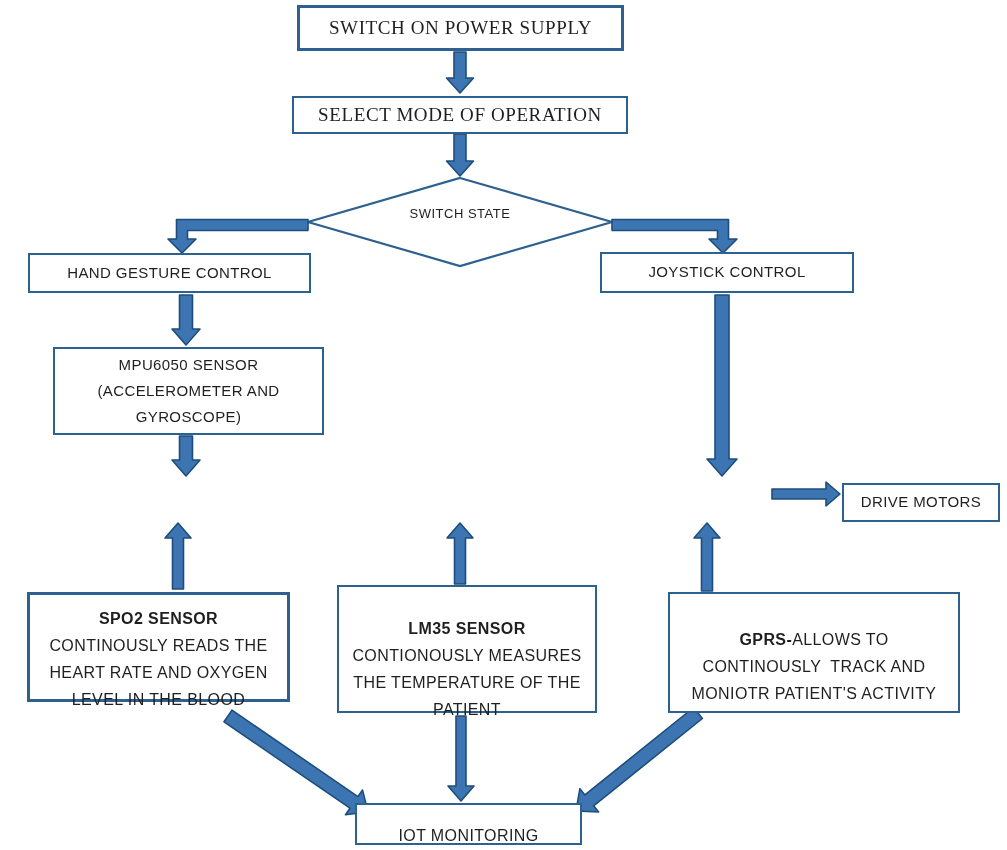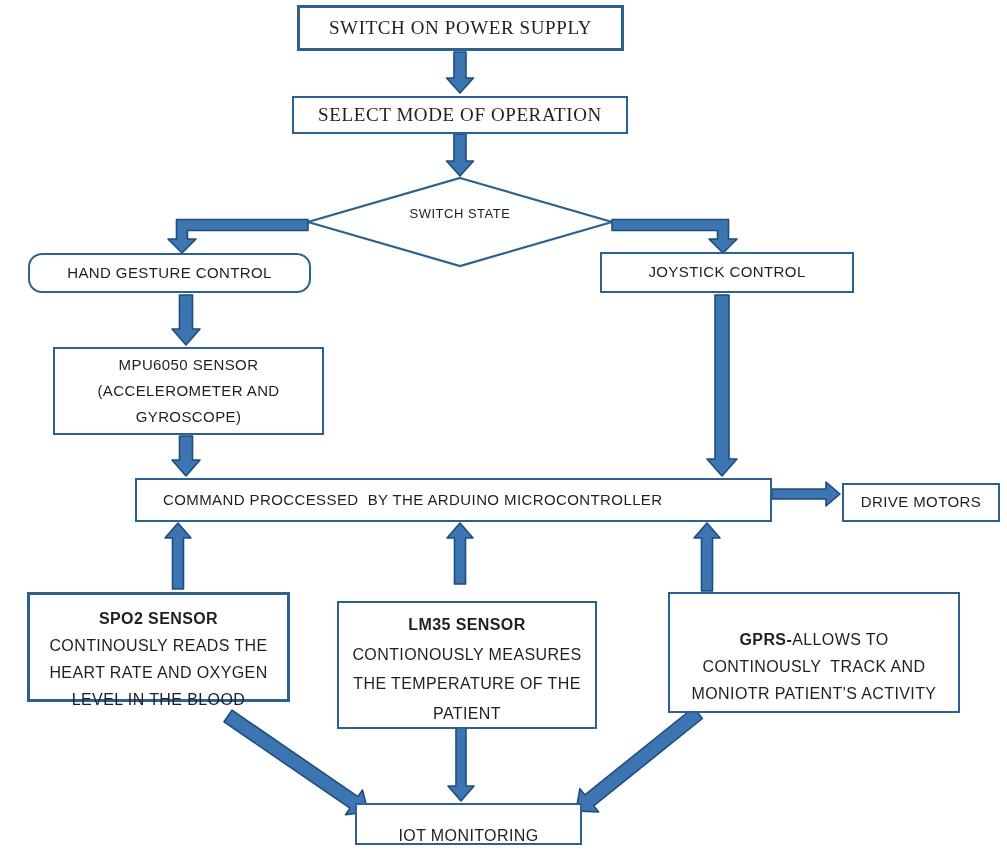--- a/index.html
+++ b/index.html
@@ -14,21 +14,21 @@
     border:2px solid var(--border);color:var(--text);
     display:flex;flex-direction:column;align-items:center;justify-content:center;
     text-align:center;letter-spacing:.4px;line-height:1.35;
   }
   .serif{font-family:"Liberation Serif","DejaVu Serif",serif;font-size:19px;letter-spacing:.6px;}
   .s15{font-size:15px;}
   .s16{font-size:16px;line-height:27px;}
   .bold{font-weight:bold;}
   .node-power{border-width:3px;}
   .node-spo2{border-width:3px;justify-content:flex-start;padding-top:10px;}
-  .node-lm35{justify-content:space-between;padding-top:8px;margin-top:16px;}
+  .node-lm35{justify-content:flex-start;padding-top:28px;}
   .node-gprs{justify-content:flex-start;padding-top:32px;}
   .node-command{align-items:flex-start;padding-left:26px;text-align:left;}
   .node-command span{white-space:pre;}
   .node-iot{justify-content:flex-start;padding-top:17px;}
   .diamond-label{
     position:absolute;z-index:2;color:var(--text);font-size:13px;letter-spacing:.5px;
     text-align:center;
   }
 </style>
 </head>
@@ -59,37 +59,34 @@
   </div>
 
   <div class="node serif" style="left:292px;top:96px;width:336px;height:38px;">
     <span>SELECT MODE OF OPERATION</span>
   </div>
 
   <div class="diamond-label" style="left:380px;top:206px;width:160px;">
     <span>SWITCH STATE</span>
   </div>
 
-  <div class="node s15" style="left:28px;top:253px;width:283px;height:40px;border-radius:14px;">
+  <div class="node s15" style="left:28px;top:253px;width:283px;height:40px;">
     <span>HAND GESTURE CONTROL</span>
   </div>
 
   <div class="node s15" style="left:600px;top:252px;width:254px;height:41px;">
     <span>JOYSTICK CONTROL</span>
   </div>
 
   <div class="node s15" style="left:53px;top:347px;width:271px;height:88px;line-height:26px;">
     <span>MPU6050 SENSOR</span>
     <span>(ACCELEROMETER AND</span>
     <span>GYROSCOPE)</span>
   </div>
 
-  <div class="node s15 node-command" style="left:135px;top:478px;width:637px;height:44px;">
-    <span>COMMAND PROCCESSED  BY THE ARDUINO MICROCONTROLLER</span>
-  </div>
 
   <div class="node s15" style="left:842px;top:483px;width:158px;height:39px;">
     <span>DRIVE MOTORS</span>
   </div>
 
   <div class="node s16 node-spo2" style="left:7px;top:592px;width:263px;height:110px;margin-left:20px;">
     <span class="bold">SPO2 SENSOR</span>
     <span>CONTINOUSLY READS THE</span>
     <span>HEART RATE AND OXYGEN</span>
     <span>LEVEL IN THE BLOOD</span>

